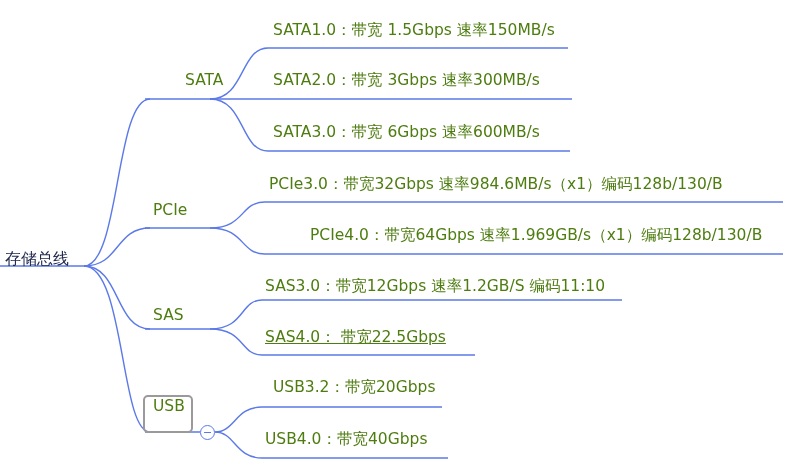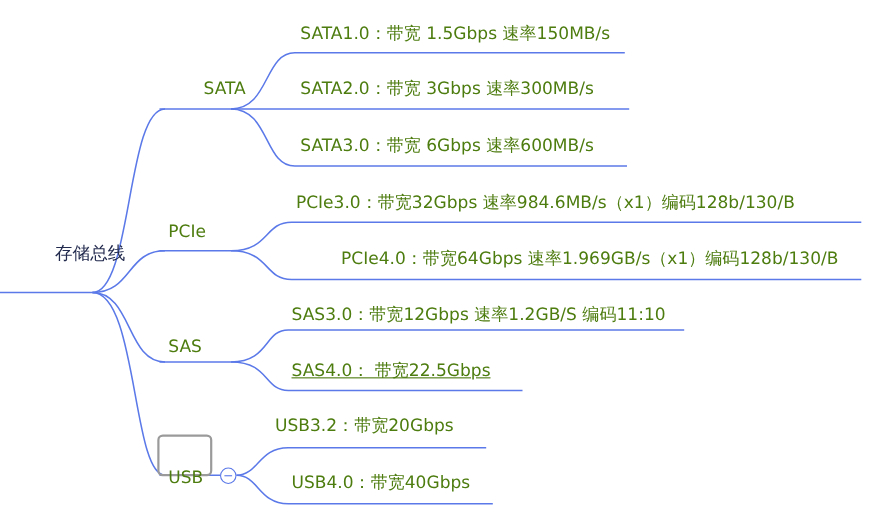--- a/index.html
+++ b/index.html
@@ -40,34 +40,34 @@
     <path d="M210 228 C245 228, 240 254, 265 254 H783"></path>
 
     <path d="M210 329 C245 329, 240 300, 262 300 H622"></path>
     <path d="M210 329 C245 329, 240 355, 262 355 H475"></path>
 
     <path d="M215 432 C235 432, 235 407, 262 407 H442"></path>
     <path d="M215 432 C235 432, 235 458, 262 458 H448"></path>
   </g>
 </svg>
 
-<div class="node root" style="left:5px; top:220px;margin-left:45px;">存储总线</div>
+<div class="node root" style="left:5px; top:249px;">存储总线</div>
 
 <div class="node" style="left:153px; top:70px;margin-left:32px;">SATA</div>
 <div class="node" style="left:153px; top:200px;">PCIe</div>
 <div class="node" style="left:153px; top:286px;margin-top:19px;">SAS</div>
 
 <div class="usb-box"></div>
-<div class="node" style="left:153px; top:424px;">USB</div>
+<div class="node" style="left:153px; top:396px;">USB</div>
 <div class="collapse"></div>
 
 <div class="node" style="left:273px; top:20px;">SATA1.0：带宽 1.5Gbps  速率150MB/s</div>
 <div class="node" style="left:273px; top:70px;">SATA2.0：带宽 3Gbps    速率300MB/s</div>
 <div class="node" style="left:273px; top:122px;">SATA3.0：带宽 6Gbps    速率600MB/s</div>
 
 <div class="node" style="left:269px; top:174px;text-align:right;">PCIe3.0：带宽32Gbps  速率984.6MB/s（x1）编码128b/130/B</div>
 <div class="node" style="left:269px; top:225px;margin-left:41px;">PCIe4.0：带宽64Gbps 速率1.969GB/s（x1）编码128b/130/B</div>
 
 <div class="node" style="left:265px; top:276px;">SAS3.0：带宽12Gbps    速率1.2GB/S  编码11:10</div>
 <div class="node" style="left:265px; top:327px;text-decoration:underline;">SAS4.0：  带宽22.5Gbps</div>
 
-<div class="node" style="left:250px; top:377px;">USB3.2：带宽20Gbps</div>
+<div class="node" style="left:273px; top:377px;">USB3.2：带宽20Gbps</div>
 <div class="node" style="left:265px; top:429px;">USB4.0：带宽40Gbps</div>
 
 </body></html>

